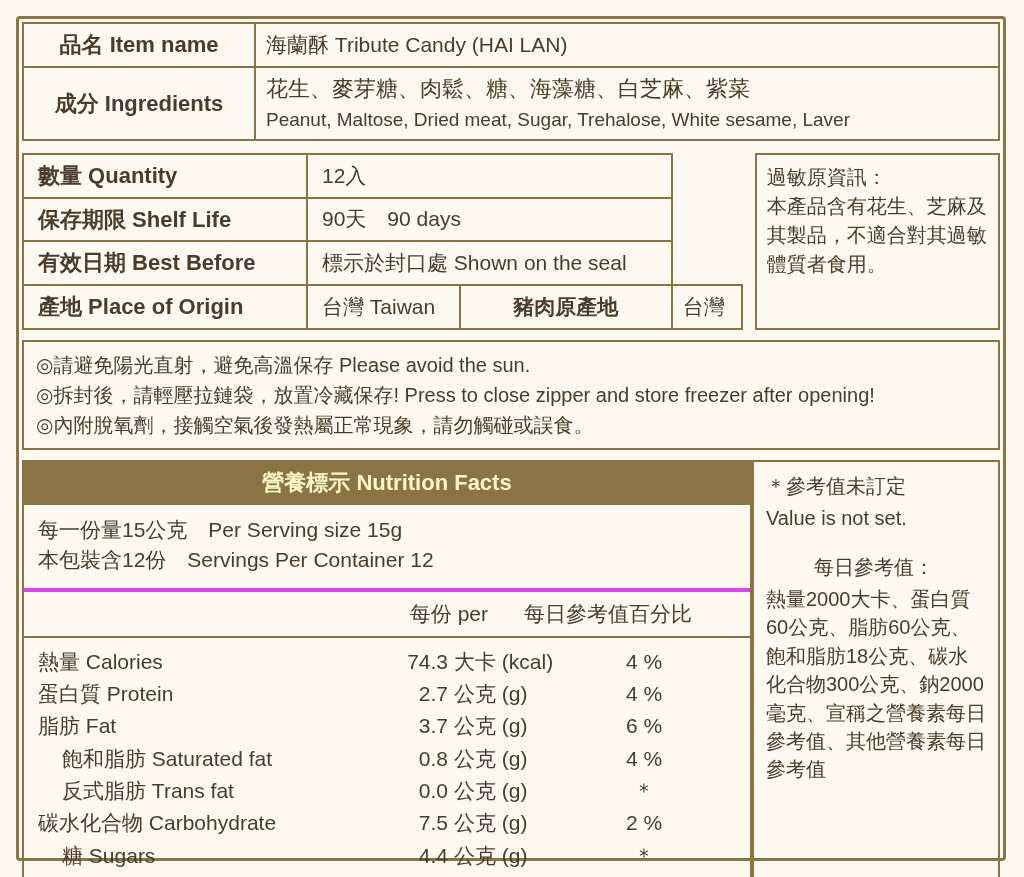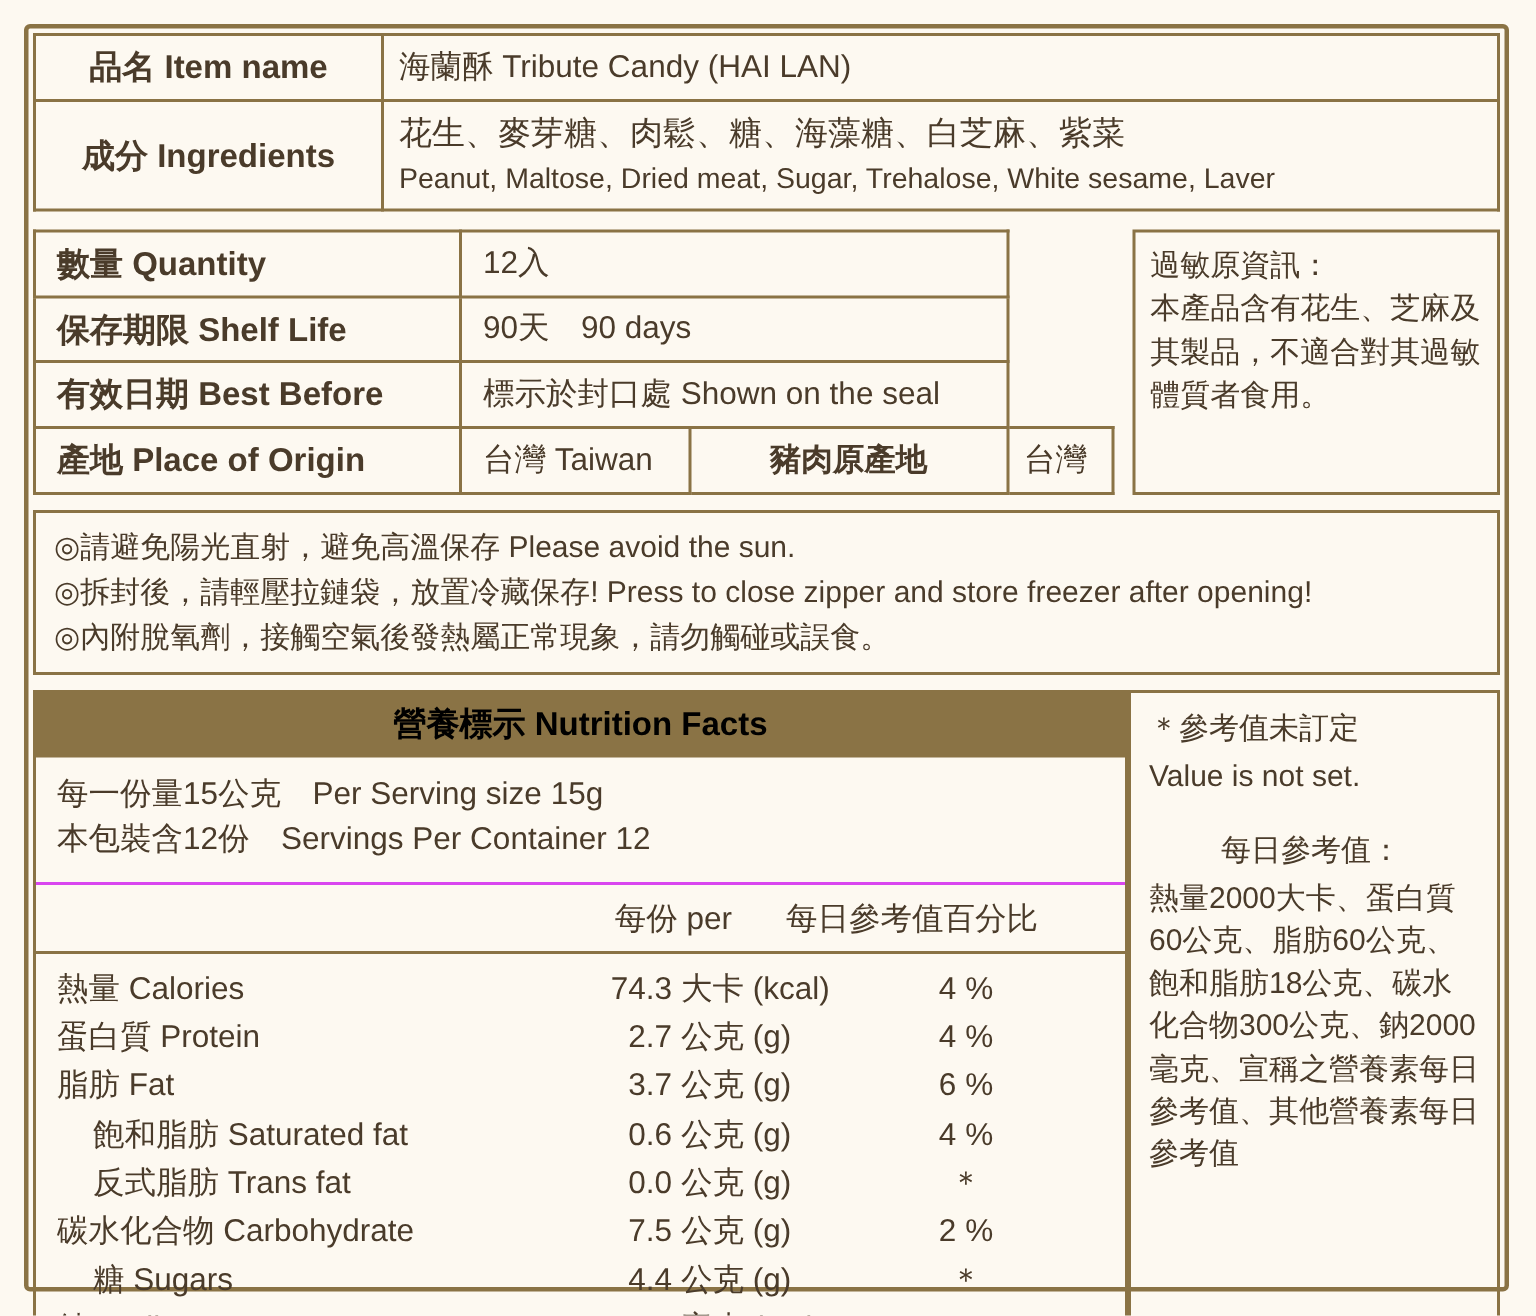--- a/index.html
+++ b/index.html
@@ -97,31 +97,31 @@
 
   
   .sec4 { display: flex; margin-top: 10px; }
   .nutri {
     width: 730px;
     border: 2px solid #8a7345;
     box-sizing: border-box;
   }
   .nutri-head {
     background: #8a7345;
-    color: #000000;
+    color: #fef9c3;
     text-align: center;
     font-weight: bold;
     font-size: 22px;
     padding: 6px 0 7px 0;
   }
   .nutri-serv {
     padding: 10px 14px 12px 14px;
     font-size: 21px;
     line-height: 1.45;
-    border-bottom: 2px solid #d946ef;
+    border-bottom: 4px solid #d946ef;
   }
   .nutri-colhead {
     padding: 8px 14px 8px 14px;
     border-bottom: 2px solid #8a7345;
     font-size: 21px;
     position: relative;
     height: 28px;
   }
   .nt { width: 100%; border-collapse: collapse; }
   .nt td { border: none; padding: 2px 0; font-size: 21px; }
@@ -241,21 +241,21 @@
                   <td class="pct cjk">4 %</td>
                 </tr>
                 <tr>
                   <td class="name cjk">脂肪 Fat</td>
                   <td class="val">3.7</td>
                   <td class="unit cjk">公克 (g)</td>
                   <td class="pct cjk">6 %</td>
                 </tr>
                 <tr class="sub">
                   <td class="name cjk">飽和脂肪 Saturated fat</td>
-                  <td class="val">0.6</td>
+                  <td class="val">0.8</td>
                   <td class="unit cjk">公克 (g)</td>
                   <td class="pct cjk">4 %</td>
                 </tr>
                 <tr class="sub">
                   <td class="name cjk">反式脂肪 Trans fat</td>
                   <td class="val">0.0</td>
                   <td class="unit cjk">公克 (g)</td>
                   <td class="pct cjk">＊</td>
                 </tr>
                 <tr>

